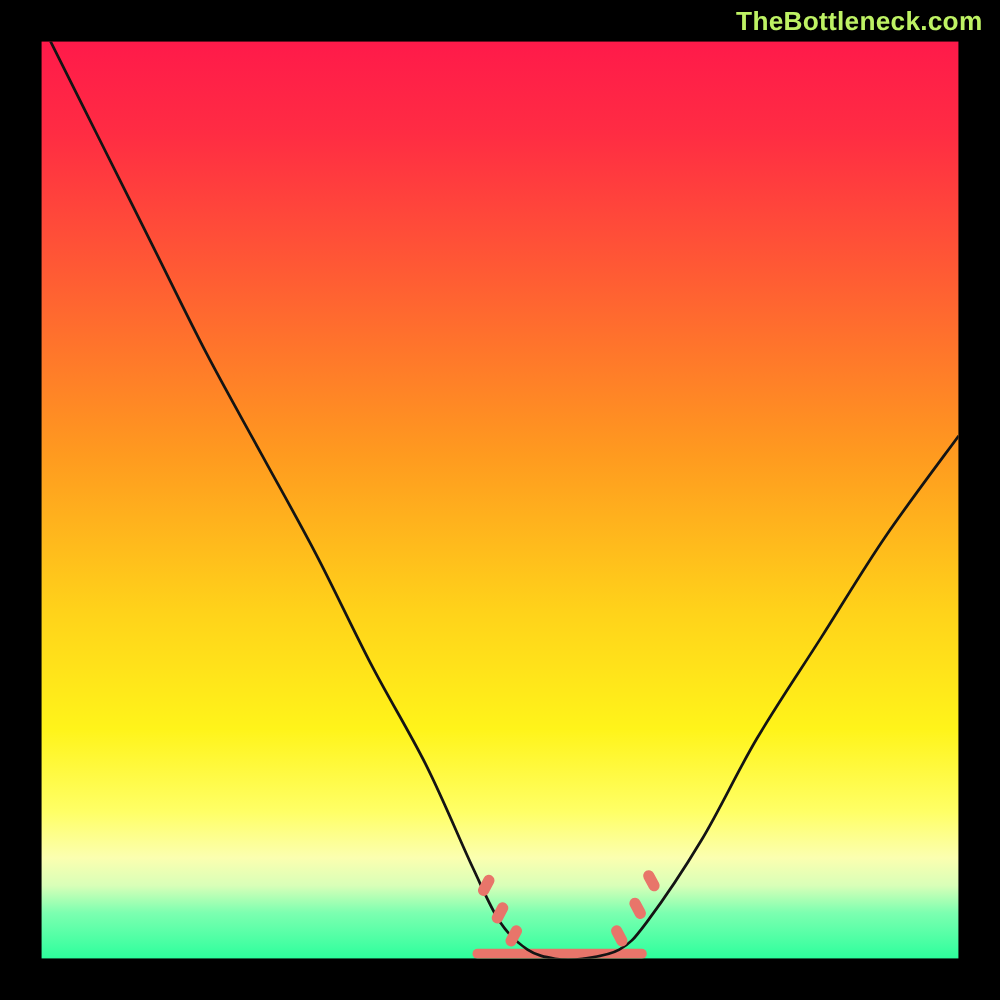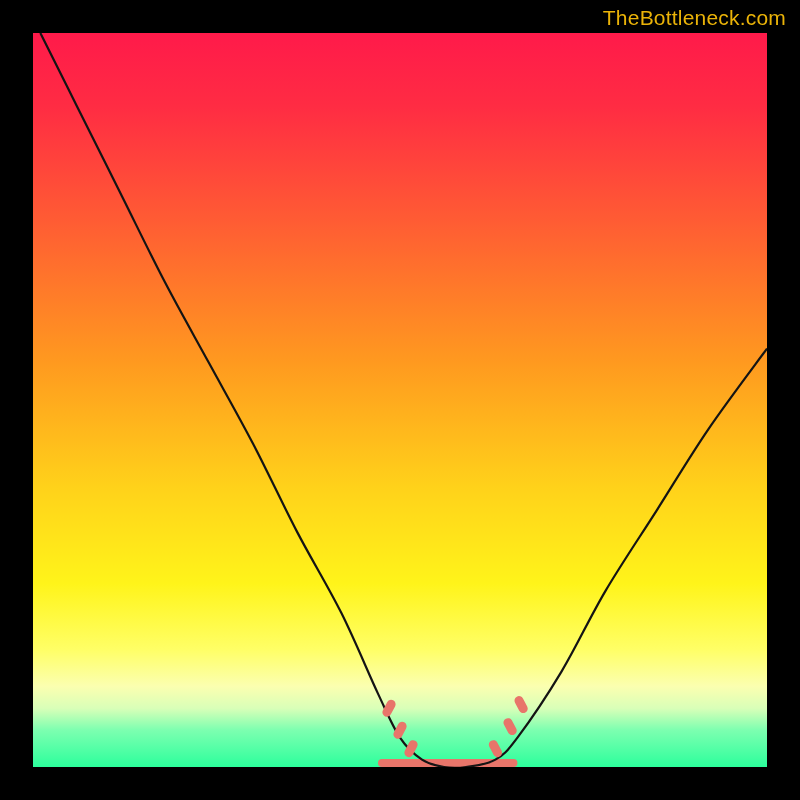--- a/index.html
+++ b/index.html
@@ -27,23 +27,23 @@
     overflow: hidden;
   }
   .gradient {
     position: absolute;
     inset: 0;
   }
   .watermark {
     position: absolute;
     top: 6px;
     right: 14px;
-    color: #eab308;
+    color: #bef264;
     font-size: 21px;
-    font-weight: 400;
+    font-weight: 700;
     letter-spacing: 0.2px;
   }
   svg {
     position: absolute;
     inset: 0;
   }
 </style>
 </head>
 <body>
 

